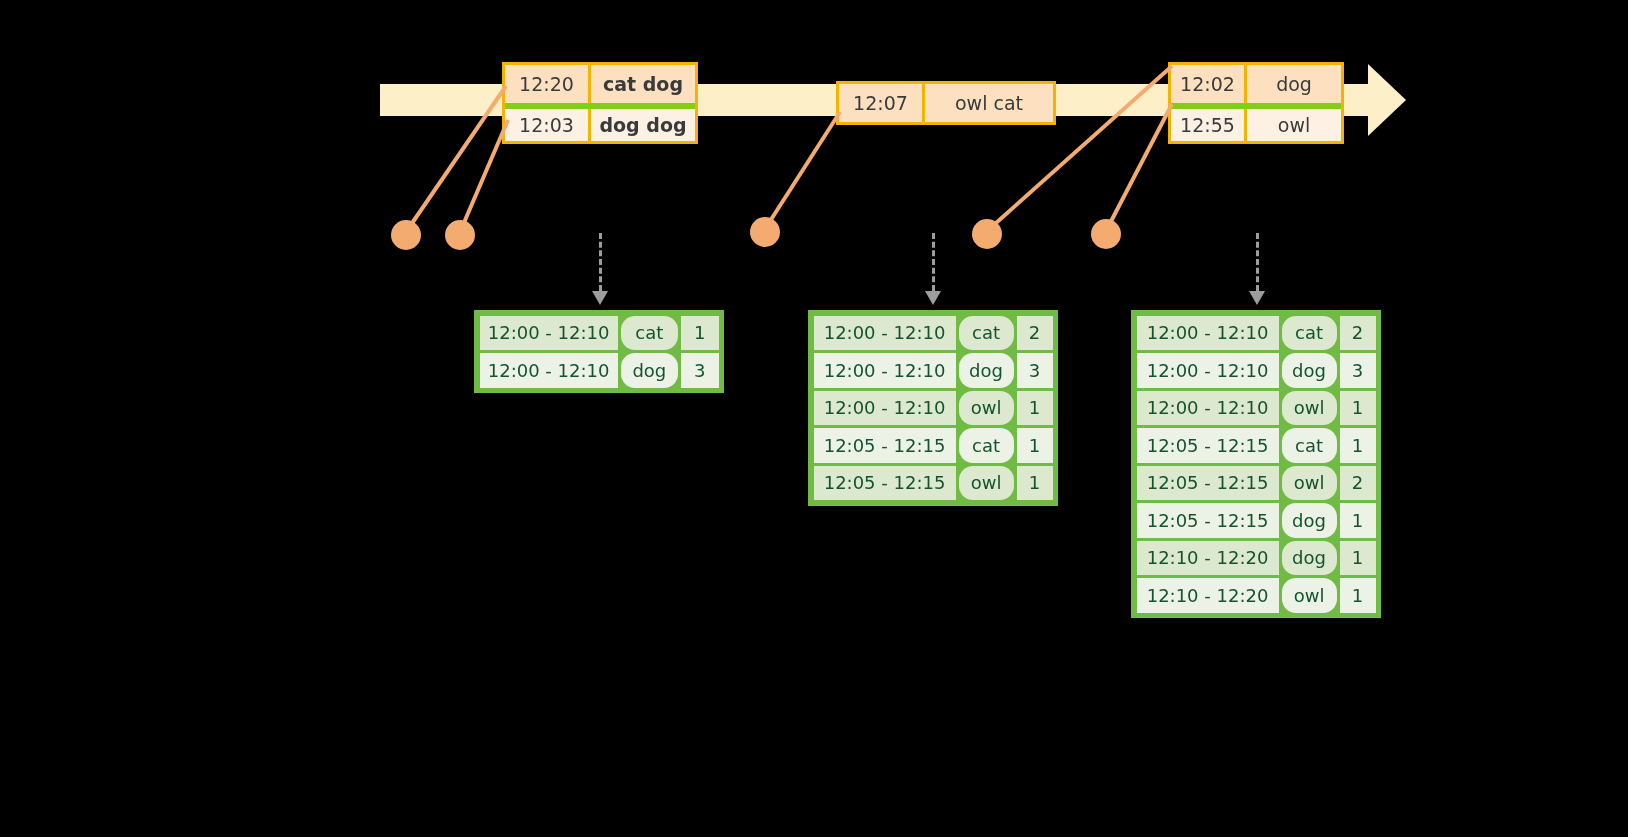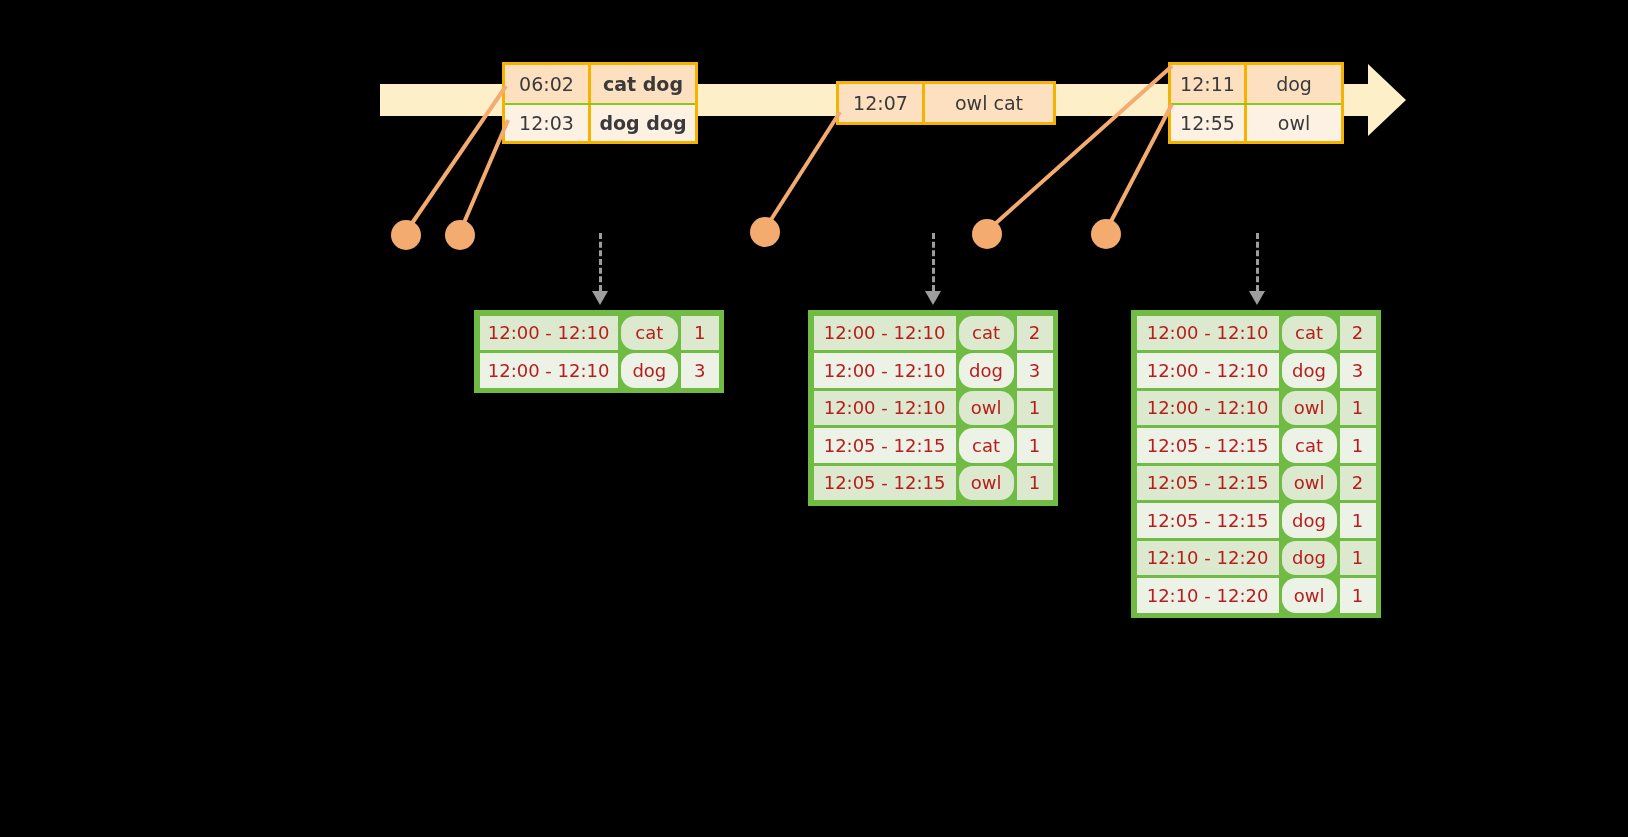--- a/index.html
+++ b/index.html
@@ -7,21 +7,21 @@
   #stage{position:relative;width:1628px;height:837px;background:#000;}
 
   
   .timeline-bar{position:absolute;left:380px;top:84px;width:1000px;height:32px;background:#fdf0c9;}
   .timeline-head{position:absolute;left:1368px;top:64px;width:0;height:0;
       border-top:36px solid transparent;border-bottom:36px solid transparent;border-left:38px solid #fdf0c9;}
 
   
   .evt{position:absolute;border:3px solid #f5b301;box-sizing:border-box;display:flex;flex-direction:column;}
   .evt-row{display:flex;height:38px;box-sizing:border-box;}
-  .evt-row + .evt-row{border-top:2px solid #84cc16;}
+  .evt-row + .evt-row{border-top:6px solid #84cc16;}
   .evt-row.shade .evt-time,.evt-row.shade .evt-val{background:#fce0c0;}
   .evt-row.light .evt-time,.evt-row.light .evt-val{background:#fdf1e4;}
   .evt-time{width:86px;display:flex;align-items:center;justify-content:center;
       border-right:3px solid #f5b301;font-size:19px;color:#3a3a3a;box-sizing:border-box;}
   .evt-val{flex:1;display:flex;align-items:center;justify-content:center;
       font-size:19px;color:#3a3a3a;box-sizing:border-box;}
 
   #evt1{left:502px;top:62px;width:196px;}
   #evt1 .evt-val{width:110px;font-weight:bold;}
   #evt2{left:836px;top:81px;width:220px;}
@@ -29,21 +29,21 @@
   #evt3{left:1168px;top:62px;width:176px;}
   #evt3 .evt-time{width:76px;}
   #evt3 .evt-val{width:97px;}
 
   
   svg.links{position:absolute;left:0;top:0;width:1628px;height:837px;pointer-events:none;}
 
   
   .gtable{position:absolute;border:4px solid #6fbb44;box-sizing:border-box;background:#6fbb44;}
   .grow{display:flex;height:37.5px;box-sizing:border-box;}
-  .gcell{display:flex;align-items:center;justify-content:center;font-size:18px;color:#b91c1c;
+  .gcell{display:flex;align-items:center;justify-content:center;font-size:18px;color:#14532d;
       box-sizing:border-box;margin:1.5px;}
   .grow.a .gcell{background:#dce9cf;}
   .grow.b .gcell{background:#edf2e7;}
   .gc-win{width:150px;}
   .gc-key{width:58px;border-radius:14px;}
   .gc-cnt{width:38px;}
 
   #tbl1{left:474px;top:310px;width:250px;}
   #tbl1 .gc-win{width:140px;}
   #tbl1 .gc-key{width:58px;}
@@ -61,39 +61,39 @@
 </head>
 <body>
 
 <div id="stage">
 
   <div class="timeline-bar"></div>
   <div class="timeline-head"></div>
 
   <div class="evt" id="evt1">
     <div class="evt-row shade">
-      <div class="evt-time">06:02</div>
+      <div class="evt-time">12:20</div>
       <div class="evt-val">cat dog</div>
     </div>
     <div class="evt-row light">
       <div class="evt-time">12:03</div>
       <div class="evt-val">dog dog</div>
     </div>
   </div>
 
   <div class="evt" id="evt2">
     <div class="evt-row shade">
       <div class="evt-time">12:07</div>
       <div class="evt-val">owl cat</div>
     </div>
   </div>
 
   <div class="evt" id="evt3">
     <div class="evt-row shade">
-      <div class="evt-time">12:11</div>
+      <div class="evt-time">12:02</div>
       <div class="evt-val">dog</div>
     </div>
     <div class="evt-row light">
       <div class="evt-time">12:55</div>
       <div class="evt-val">owl</div>
     </div>
   </div>
 
   <svg class="links">
     <g stroke="#f4ab6f" stroke-width="4" fill="none">

